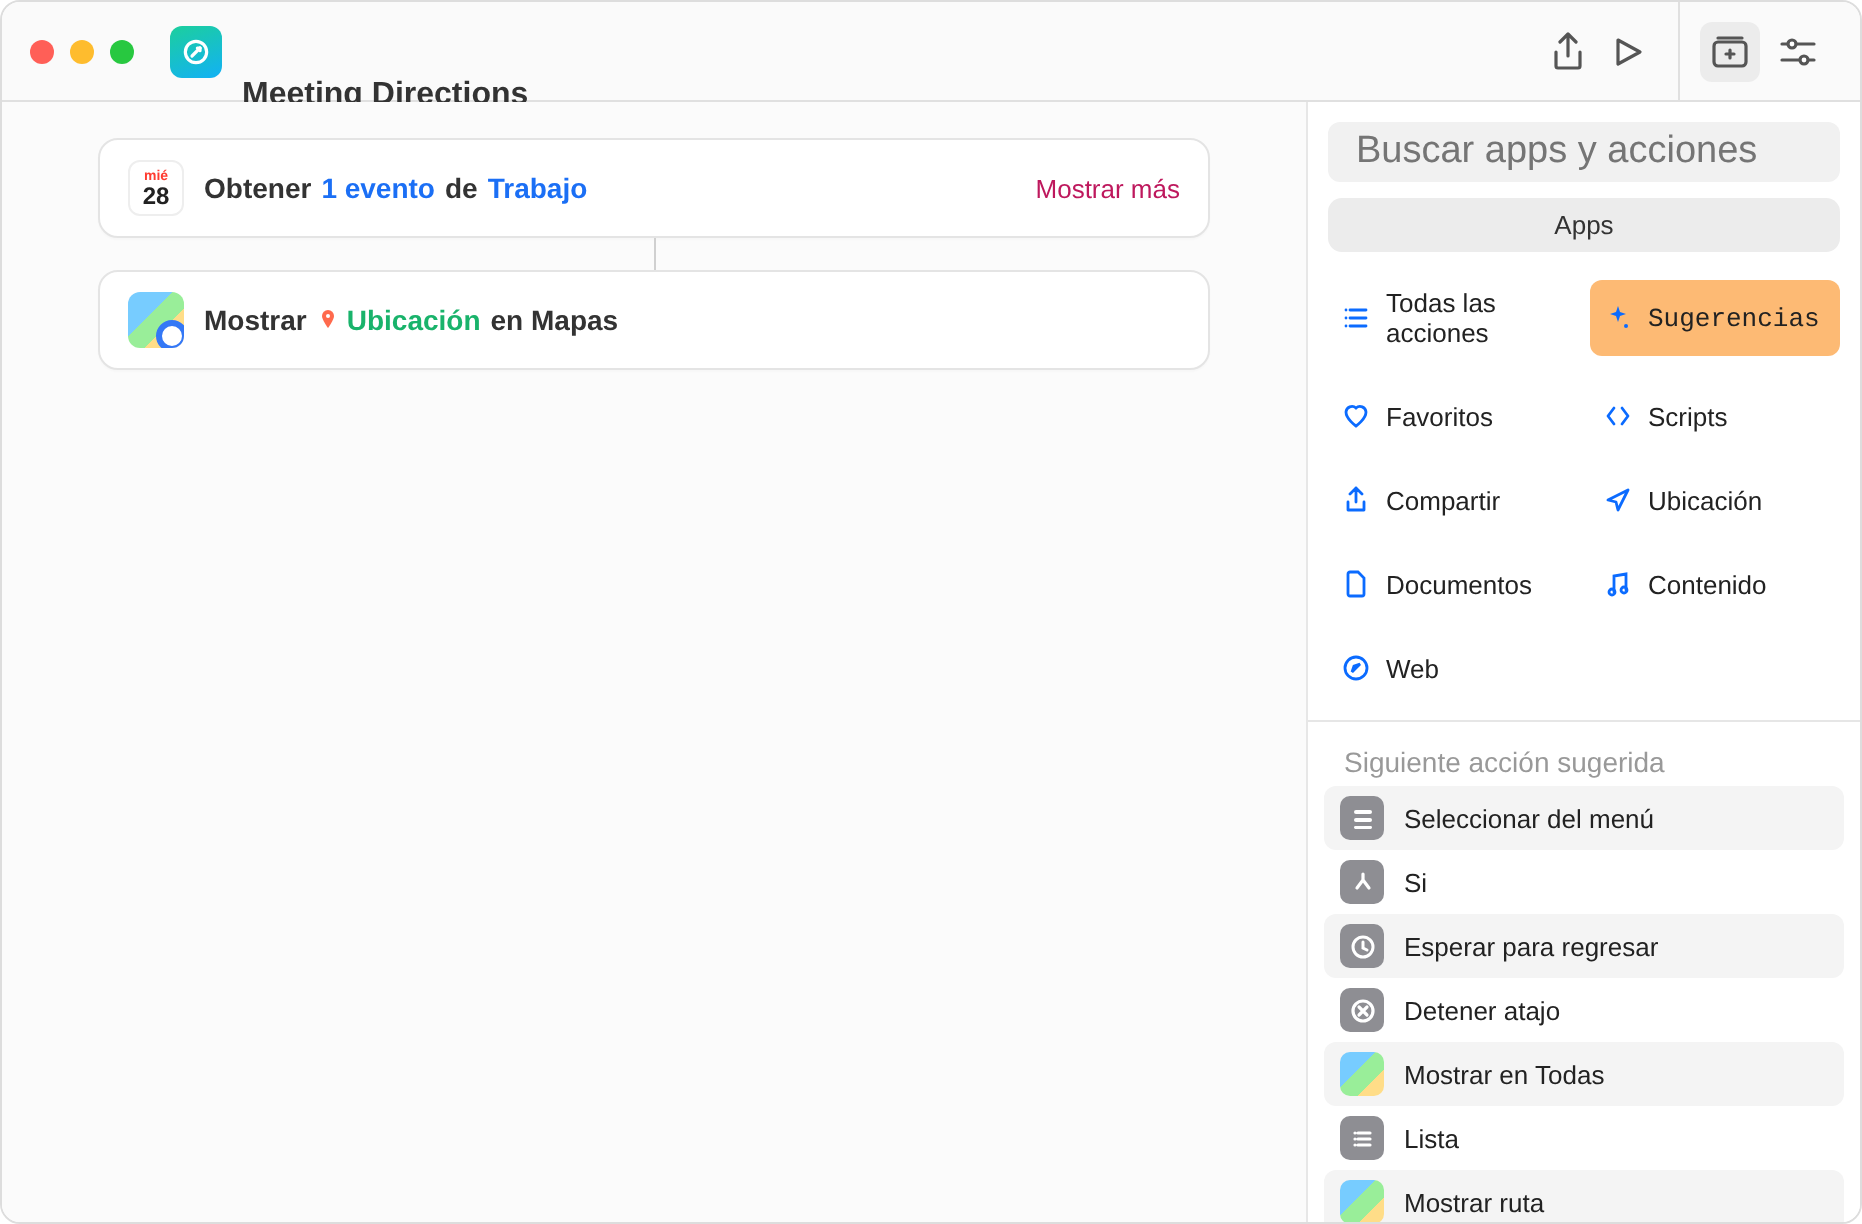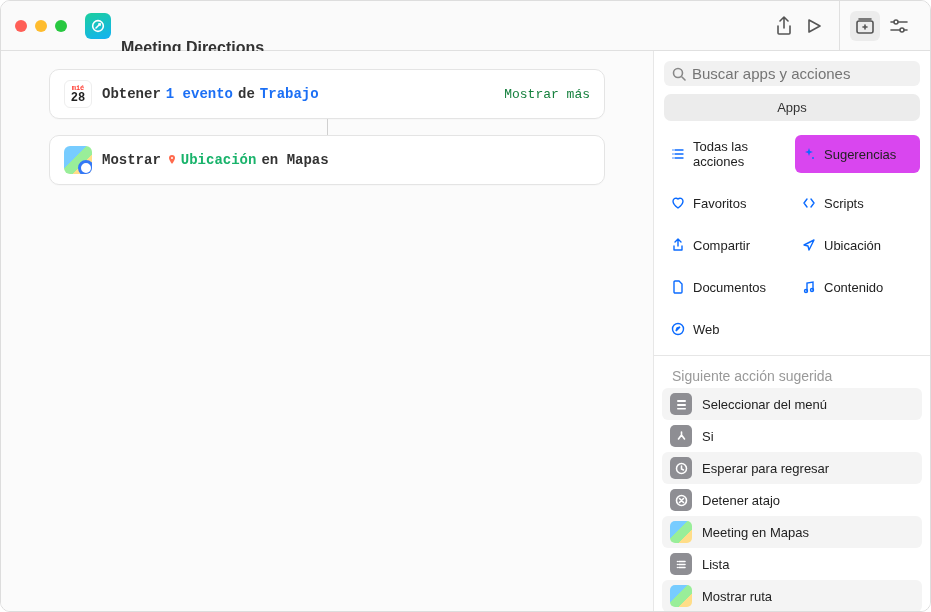--- a/index.html
+++ b/index.html
@@ -15,47 +15,47 @@
     .app-icon svg { width:16px; height:16px;}
     .title-text { font-weight: 700; font-size: 16px; margin-left: 10px; color: #333; margin-top: 44px; }
     .titlebar-spacer { flex: 1; }
     .tb-btn { width: 30px; height: 30px; display: flex; align-items: center; justify-content: center; color: #555; border-radius: 5px; cursor: pointer; }
     .tb-divider { width: 1px; height: 50px; background: #e0e0e0; margin: 0 10px 0 10px; }
     .tb-right-group { display: flex; gap: 4px; margin-right: 2px; align-items: center; }
     .tb-btn.boxed { background: #ececec; border-radius: 6px; }
 
     .content { flex: 1; display: flex; min-height: 0; }
     .editor { flex: 1; background: #fbfbfb; padding: 18px 48px; overflow: auto; border-right: 1px solid #e7e7e7; }
-    .action-card { background: #fff; border: 1px solid #e4e4e4; border-radius: 10px; padding: 10px 14px; display: flex; align-items: center; gap: 10px; box-shadow: 0 1px 1px rgba(0,0,0,0.02); font-family: Liberation Mono, monospace; }
+    .action-card { background: #fff; border: 1px solid #e4e4e4; border-radius: 10px; padding: 10px 14px; display: flex; align-items: center; gap: 10px; box-shadow: 0 1px 1px rgba(0,0,0,0.02); }
     .action-icon { width: 28px; height: 28px; border-radius: 6px; display: flex; align-items: center; justify-content: center; font-size: 11px; flex-shrink:0;}
     .cal-icon { background:#fff; border:1px solid #eee; flex-direction:column; line-height:1; }
     .cal-icon .m { font-size:7px; color:#ff3b30; font-weight:600;}
     .cal-icon .d { font-size:12px; font-weight:700; color:#222;}
     .maps-icon { background: linear-gradient(135deg,#7cf 0%, #7cf 40%, #9e9 40%, #9e9 65%, #fd8 65%, #fd8 100%); position:relative; overflow:hidden;}
     .maps-icon::after{content:"";position:absolute;width:10px;height:10px;border:3px solid #3478f6;border-radius:50%;bottom:-2px;right:-2px;background:#fff;}
     .action-text { display: flex; gap: 5px; font-size: 14px; flex-wrap: wrap; flex:1;}
     .tok-strong { font-weight: 600; color: #333; }
     .tok-link { color: #1b6ff5; font-weight: 600; }
     .tok-loc { color: #19b36b; font-weight: 600; display:flex; align-items:center; gap:3px;}
-    .showmore { color: #15803d; font-size: 13px; cursor: pointer; margin-left:auto;}
+    .showmore { color: #be185d; font-size: 13px; cursor: pointer; margin-left:auto;}
     .connector { width: 1px; height: 16px; background: #d0d0d0; margin: 0 auto; }
 
     .sidebar { width: 276px; background: #fff; display: flex; flex-direction: column; min-height:0; }
     .search-wrap { padding: 10px 10px 8px; }
     .search { display: flex; align-items: center; gap: 6px; background: #f1f1f1; border-radius: 6px; padding: 4px 8px; }
-    .search input { border: none; background: transparent; outline: none; font-size: 15px; flex: 1; color: #15803d; }
+    .search input { border: none; background: transparent; outline: none; font-size: 19px; flex: 1; color: #15803d; }
     .seg-wrap { padding: 0 10px 10px; }
     .seg { display: flex; background: #ececec; border-radius: 7px; padding: 2px; }
     .seg-item { flex: 1; text-align: center; font-size: 13px; padding: 4px 0; border-radius: 6px; cursor: pointer; color: #333; }
     .seg-item.active { background: #fff; box-shadow: 0 1px 2px rgba(0,0,0,0.1); font-weight: 500; }
 
     .cat-grid { padding: 4px 10px 12px; display: grid; grid-template-columns: 1fr 1fr; gap: 18px 6px; }
     .cat-item { display: flex; align-items: center; gap: 7px; padding: 4px 6px; border-radius: 6px; font-size: 13px; cursor: pointer; color:#222;}
     .cat-item .ci { width:16px; height:16px; display:flex; align-items:center; justify-content:center; color:#0b6bff; flex-shrink:0;}
-    .cat-item.sel { background: #d946ef; }
+    .cat-item.sel { background: #fdba74; font-family: Liberation Mono, monospace; }
     .divider { height: 1px; background: #e6e6e6; margin: 2px 0 6px; }
 
     .sugg-head { font-size: 14px; color: #999; padding: 6px 18px 4px; }
     .sugg-list { overflow-y: auto; flex:1; padding: 0 8px 19px;}
     .sugg-row { display: flex; align-items: center; gap: 10px; padding: 5px 8px; border-radius: 6px; cursor: pointer; font-size: 13px; color:#222;}
     .sugg-row:nth-child(odd){ background:#f4f4f4; }
     .sugg-ico { width: 22px; height: 22px; border-radius: 5px; display:flex; align-items:center; justify-content:center; flex-shrink:0;}
     .sgray { background:#8e8e93; color:#fff; }
     .smaps { background: linear-gradient(135deg,#7cf 0%, #7cf 40%, #9e9 40%, #9e9 70%, #fd8 70%); }
     .spurple { background: linear-gradient(160deg,#7d52e4,#5433c8); }
@@ -271,21 +271,21 @@
             <div class="sugg-ico sgray">
               <svg width="13" height="13" viewBox="0 0 13 13" fill="none" stroke="#fff" stroke-width="1.6">
                 <circle cx="6.5" cy="6.5" r="5"></circle>
                 <path d="M4.5 4.5l4 4M8.5 4.5l-4 4" stroke-linecap="round"></path>
               </svg>
             </div>
             <span>Detener atajo</span>
           </div>
           <div class="sugg-row">
             <div class="sugg-ico smaps"></div>
-            <span>Meeting en Mapas</span>
+            <span>Mostrar en Todas</span>
           </div>
           <div class="sugg-row">
             <div class="sugg-ico sgray">
               <svg width="13" height="13" viewBox="0 0 13 13" fill="none" stroke="#fff" stroke-width="1.6">
                 <path d="M4 3.5h6M4 6.5h6M4 9.5h6M2.5 3.5h0M2.5 6.5h0M2.5 9.5h0" stroke-linecap="round"></path>
               </svg>
             </div>
             <span>Lista</span>
           </div>
           <div class="sugg-row">

